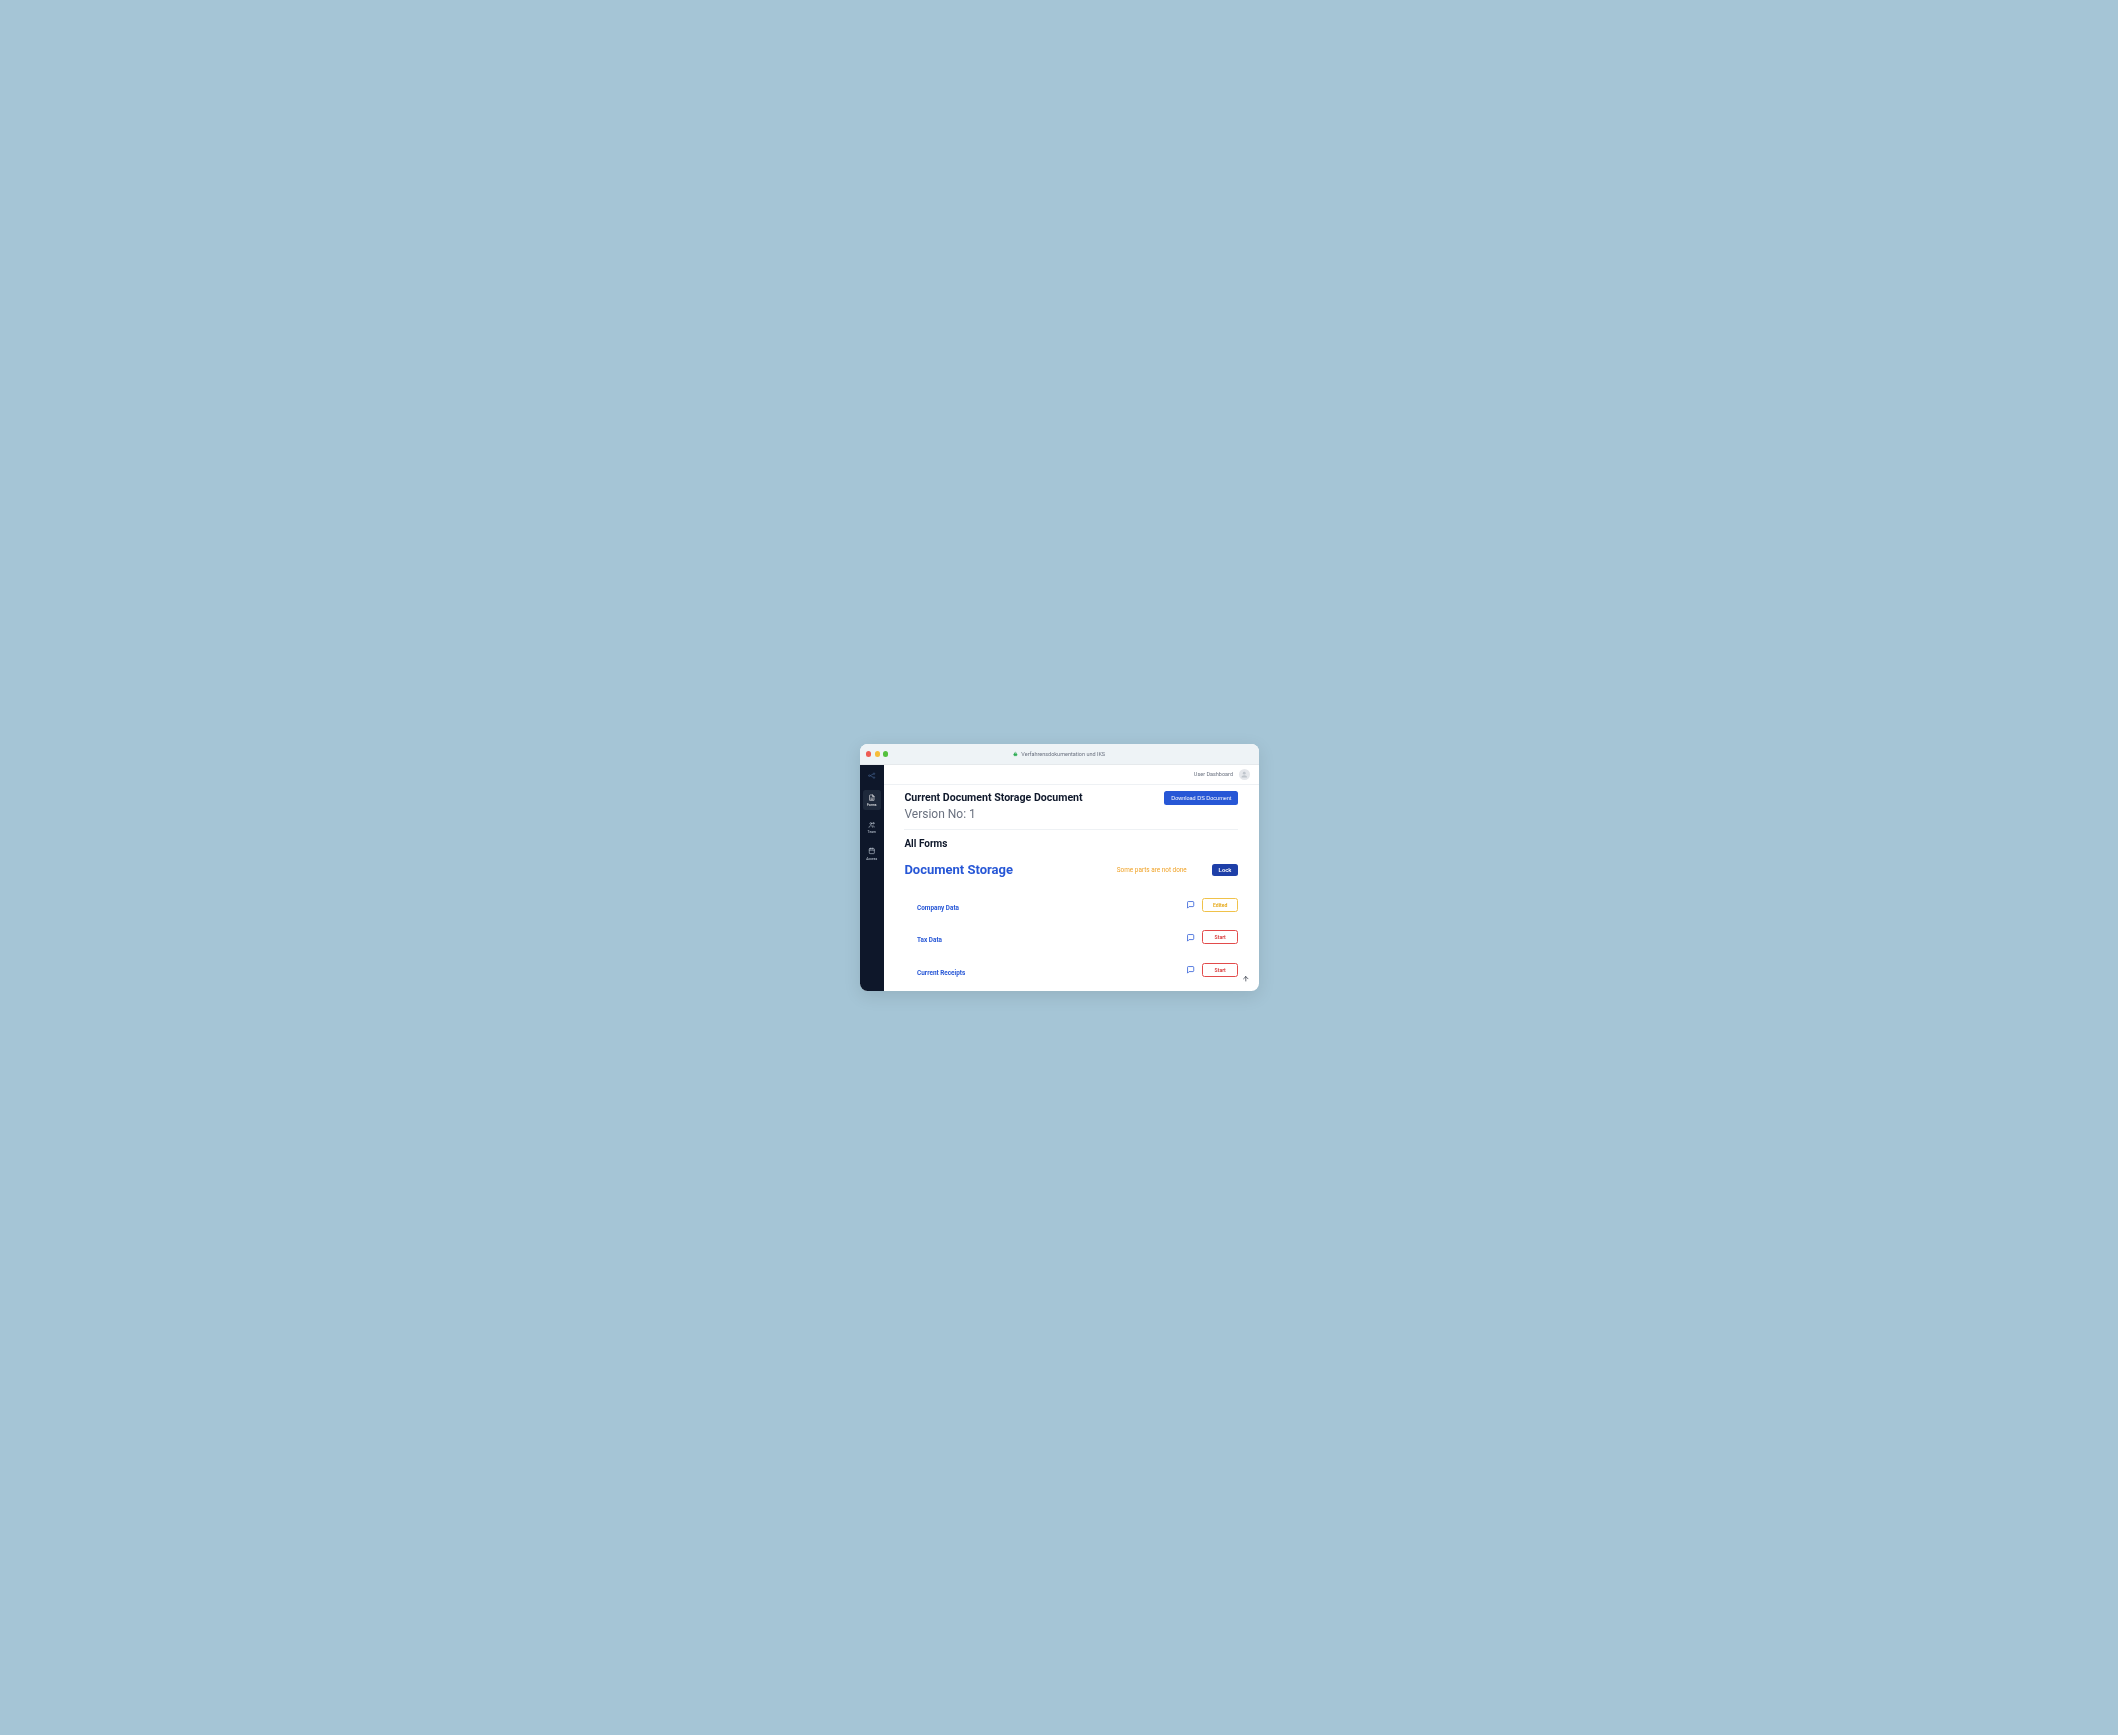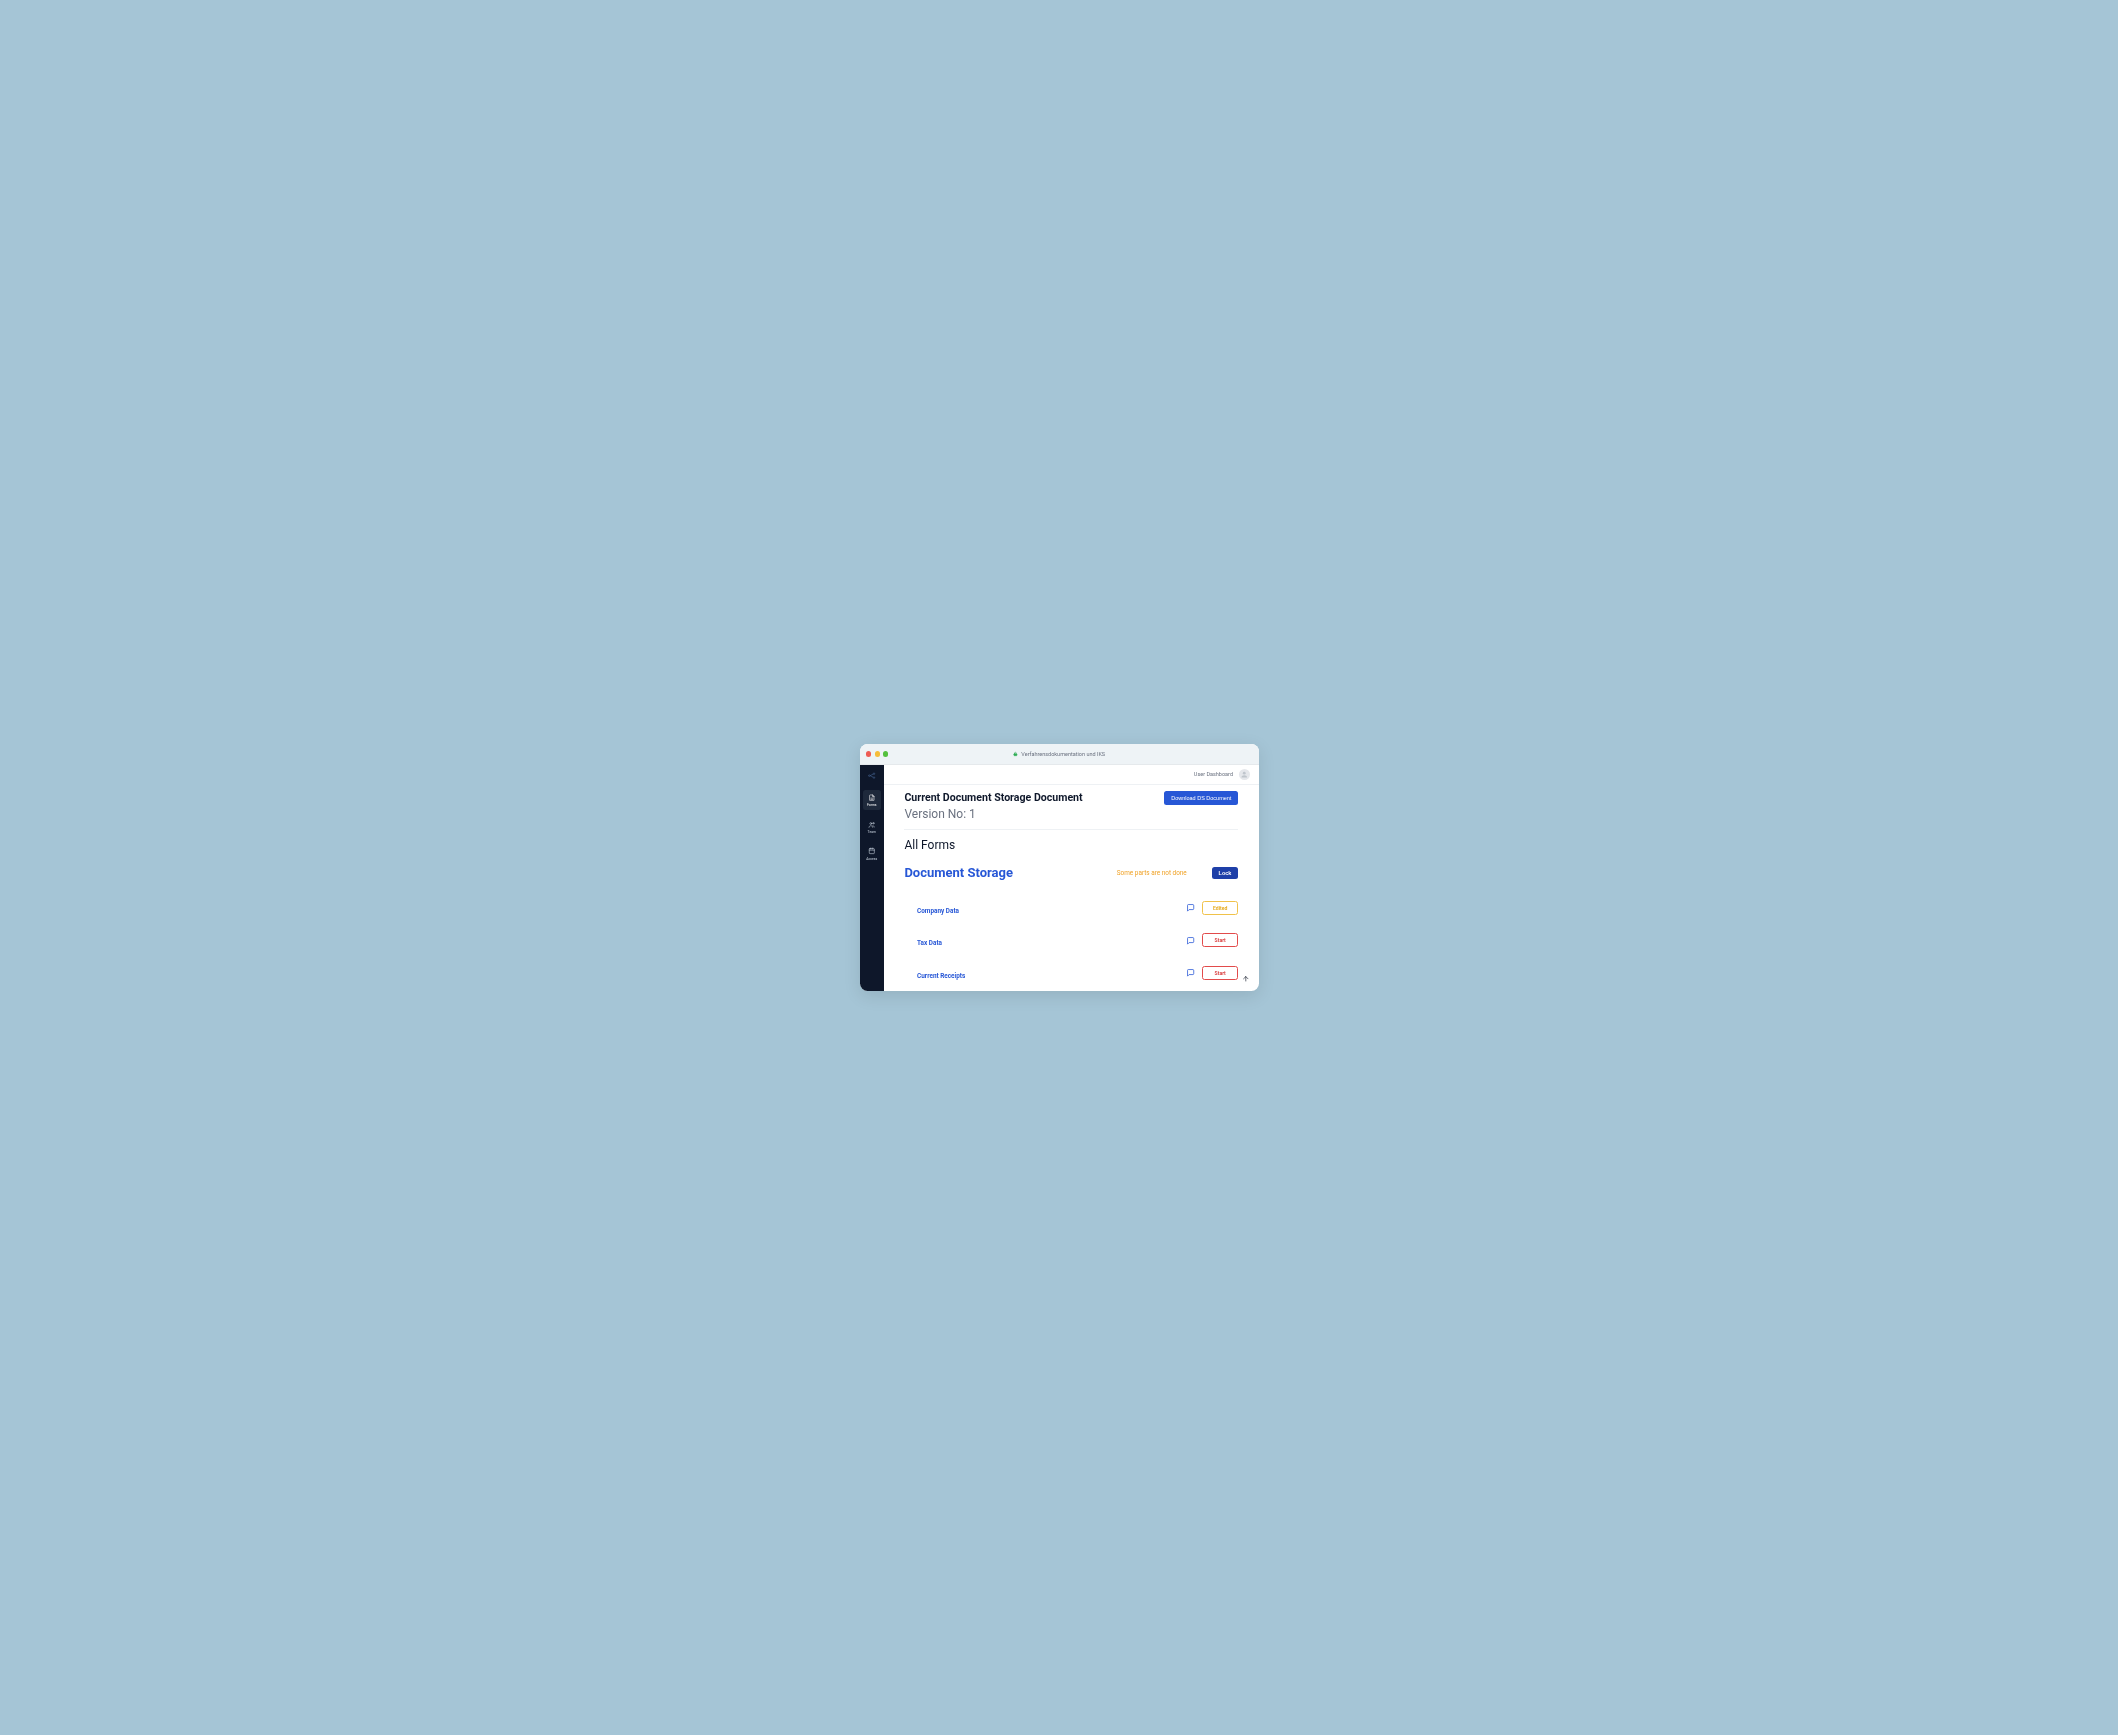--- a/index.html
+++ b/index.html
@@ -122,22 +122,22 @@
     cursor: pointer;
   }
   .version {
     color: #6b7280;
     font-size: 12px;
     margin-top: 1.7px;
     margin-bottom: 7.6px;
   }
   .divider { height: 0.4px; background: #eef1f4; margin-bottom: 8.5px; }
   .section-title {
-    font-size: 12px;
-    font-weight: 400;
+    font-size: 10px;
+    font-weight: 700;
     color: #0e172a;
     margin-bottom: 13.6px;
   }
   .group-row {
     display: flex;
     justify-content: space-between;
     align-items: center;
     margin-bottom: 11px;
   }
   .group-title { color: #2757d6; font-weight: 700; font-size: 13px; cursor: pointer; }

